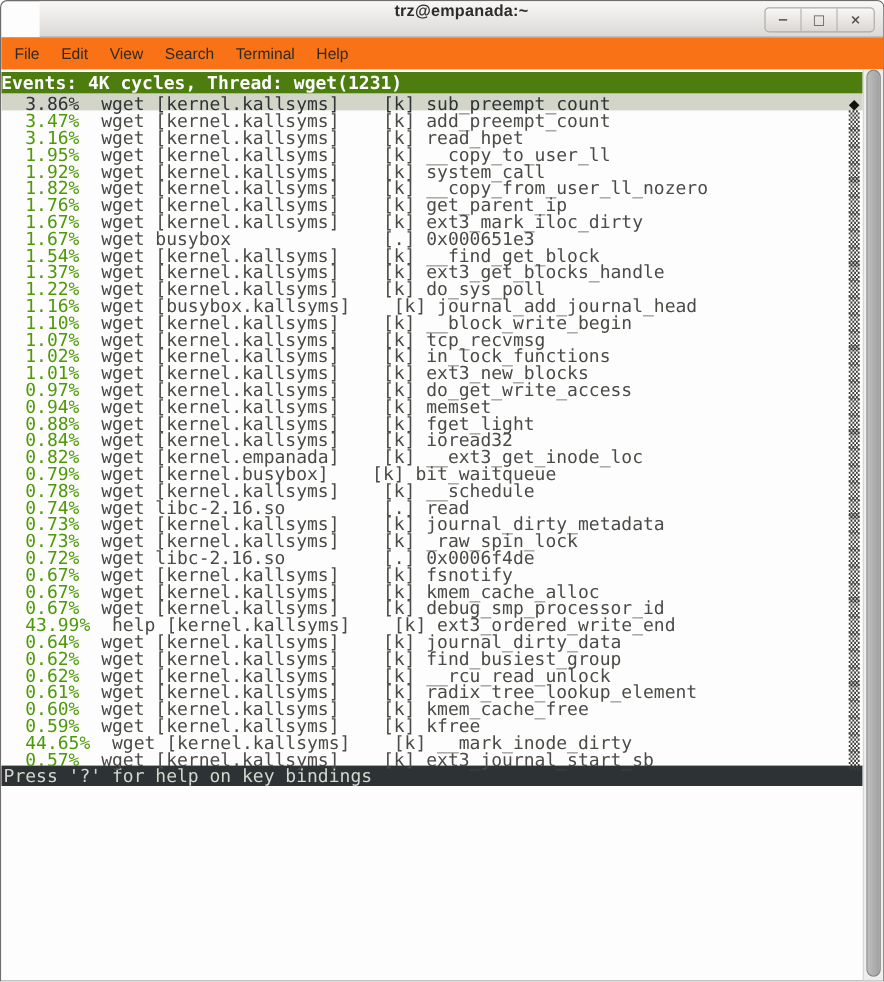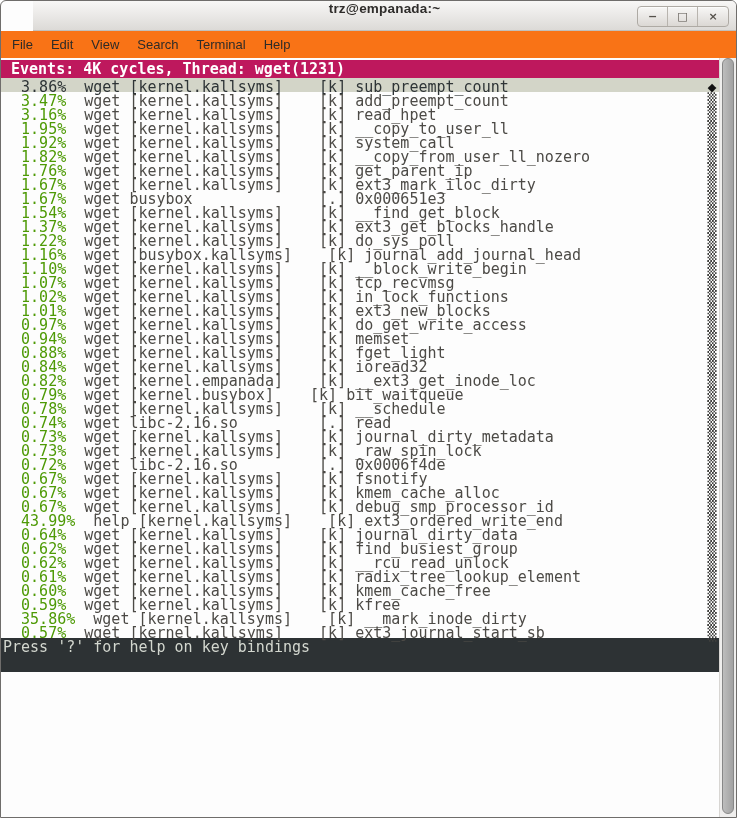--- a/index.html
+++ b/index.html
@@ -65,37 +65,37 @@
     font-family:"DejaVu Sans Mono", monospace;
     font-size:15px; line-height:18px;
     color:#4c4a46;
   }
   .term-content {
     position:absolute; left:0; top:0; right:17px; bottom:0;
     padding-top:2px;
     overflow:hidden;
   }
   .header-line {
-    height:18px; white-space:pre; padding-left:10px;
-    background:#be185d; color:#ffffff; font-weight:bold;
+    height:18px; white-space:pre; padding-left:0;
+    background:#4d7c0f; color:#ffffff; font-weight:bold;
   }
   .rows { }
   .row {
     height:14px; white-space:pre; padding-left:2px; position:relative;
   }
   .row .pct { color:#4e9a06; }
   .row.selected { background:#d3d5c8; color:#2e3436; }
   .row.selected .pct { color:#2e3436; }
   .scrollchar {
     position:absolute; top:0; left:calc(2px + 78ch);
     color:#3f3f3d;
   }
   .row.selected .scrollchar { color:#111111; }
   .status-line {
-    height:34px; white-space:pre; padding-left:2px;
+    height:17px; white-space:pre; padding-left:2px;
     background:#2d3234; color:#d3d7cf;
   }
 
   
   .scrollbar {
     position:absolute; top:0; right:0; bottom:0; width:17px;
     background:#efeeed; border-left:1px solid #d8d6d3;
   }
   .scroll-thumb {
     position:absolute; left:2px; right:2px; top:0px; bottom:3px;
@@ -168,21 +168,21 @@
           <div class="row"><span class="pct">  0.67%</span><span>  wget [kernel.kallsyms]    [k] fsnotify</span><span class="scrollchar">▒</span></div>
           <div class="row"><span class="pct">  0.67%</span><span>  wget [kernel.kallsyms]    [k] kmem_cache_alloc</span><span class="scrollchar">▒</span></div>
           <div class="row"><span class="pct">  0.67%</span><span>  wget [kernel.kallsyms]    [k] debug_smp_processor_id</span><span class="scrollchar">▒</span></div>
           <div class="row"><span class="pct">  43.99%</span><span>  help [kernel.kallsyms]    [k] ext3_ordered_write_end</span><span class="scrollchar">▒</span></div>
           <div class="row"><span class="pct">  0.64%</span><span>  wget [kernel.kallsyms]    [k] journal_dirty_data</span><span class="scrollchar">▒</span></div>
           <div class="row"><span class="pct">  0.62%</span><span>  wget [kernel.kallsyms]    [k] find_busiest_group</span><span class="scrollchar">▒</span></div>
           <div class="row"><span class="pct">  0.62%</span><span>  wget [kernel.kallsyms]    [k] __rcu_read_unlock</span><span class="scrollchar">▒</span></div>
           <div class="row"><span class="pct">  0.61%</span><span>  wget [kernel.kallsyms]    [k] radix_tree_lookup_element</span><span class="scrollchar">▒</span></div>
           <div class="row"><span class="pct">  0.60%</span><span>  wget [kernel.kallsyms]    [k] kmem_cache_free</span><span class="scrollchar">▒</span></div>
           <div class="row"><span class="pct">  0.59%</span><span>  wget [kernel.kallsyms]    [k] kfree</span><span class="scrollchar">▒</span></div>
-          <div class="row"><span class="pct">  35.86%</span><span>  wget [kernel.kallsyms]    [k] __mark_inode_dirty</span><span class="scrollchar">▒</span></div>
+          <div class="row"><span class="pct">  44.65%</span><span>  wget [kernel.kallsyms]    [k] __mark_inode_dirty</span><span class="scrollchar">▒</span></div>
           <div class="row"><span class="pct">  0.57%</span><span>  wget [kernel.kallsyms]    [k] ext3_journal_start_sb</span><span class="scrollchar">▒</span></div>
         </div>
       <div class="status-line">Press '?' for help on key bindings</div>
     </div>
     <div class="scrollbar">
       <div class="scroll-thumb"></div>
     </div>
   </div>
 
 </div>

